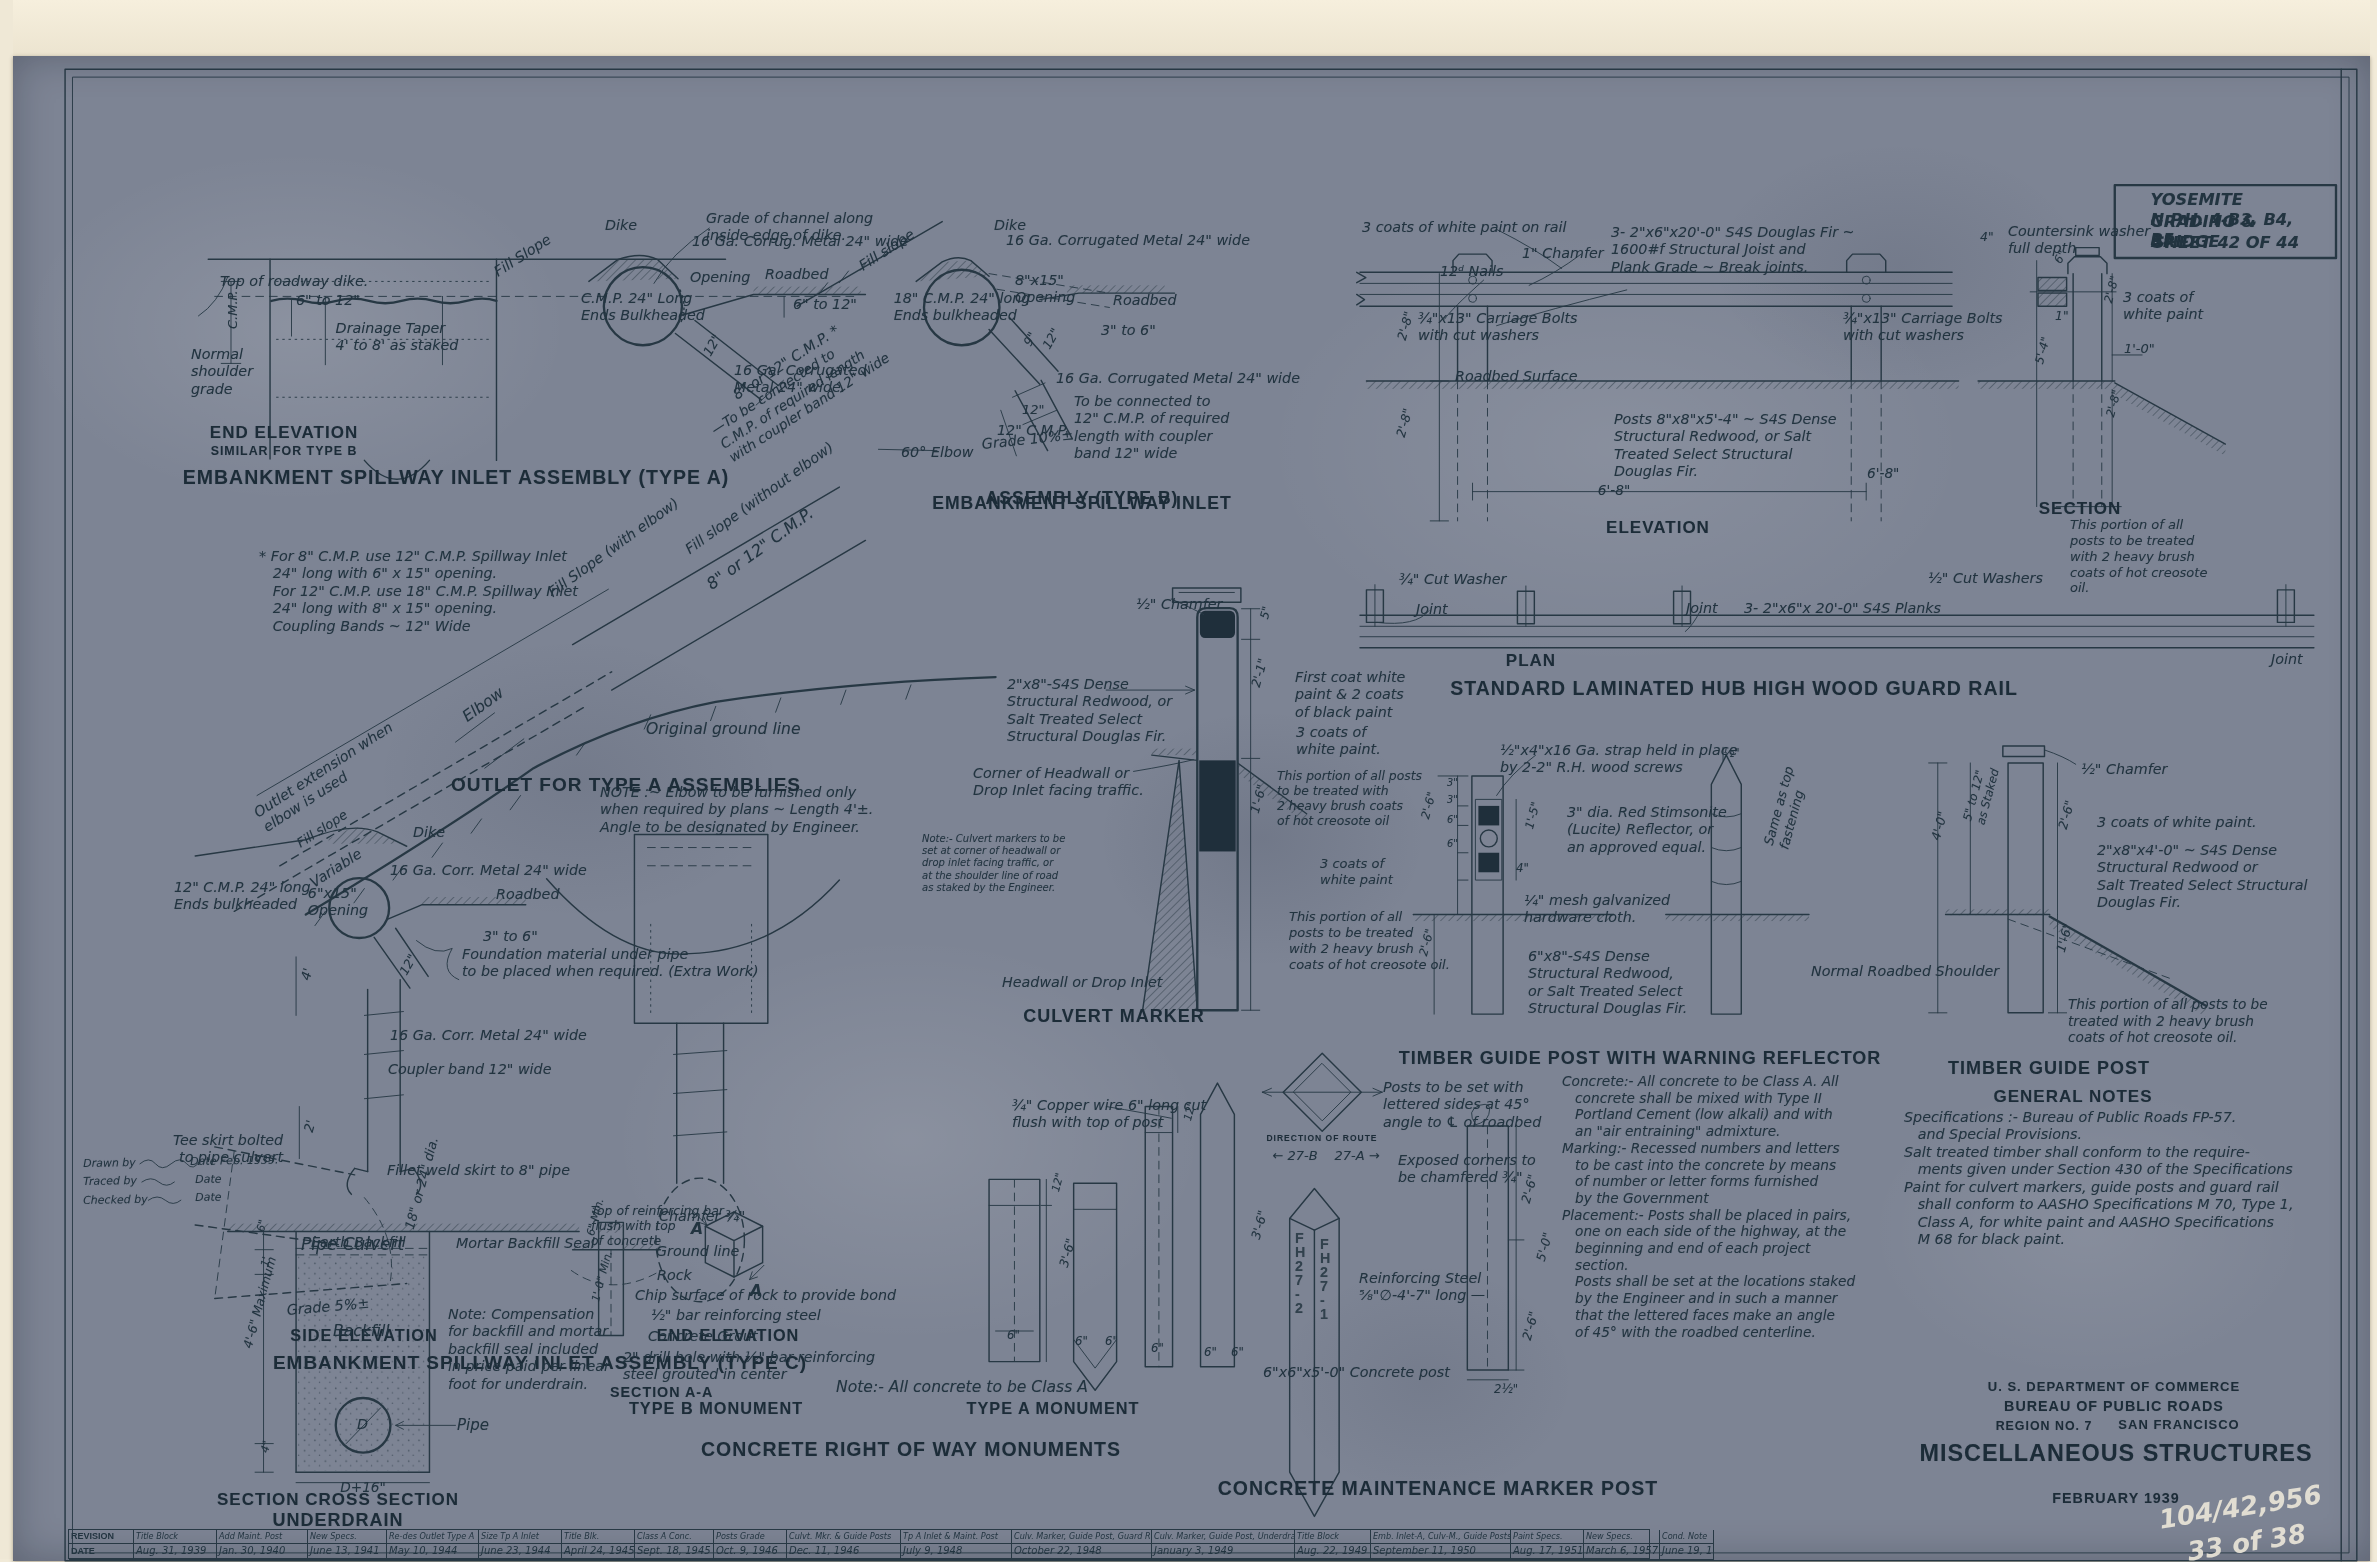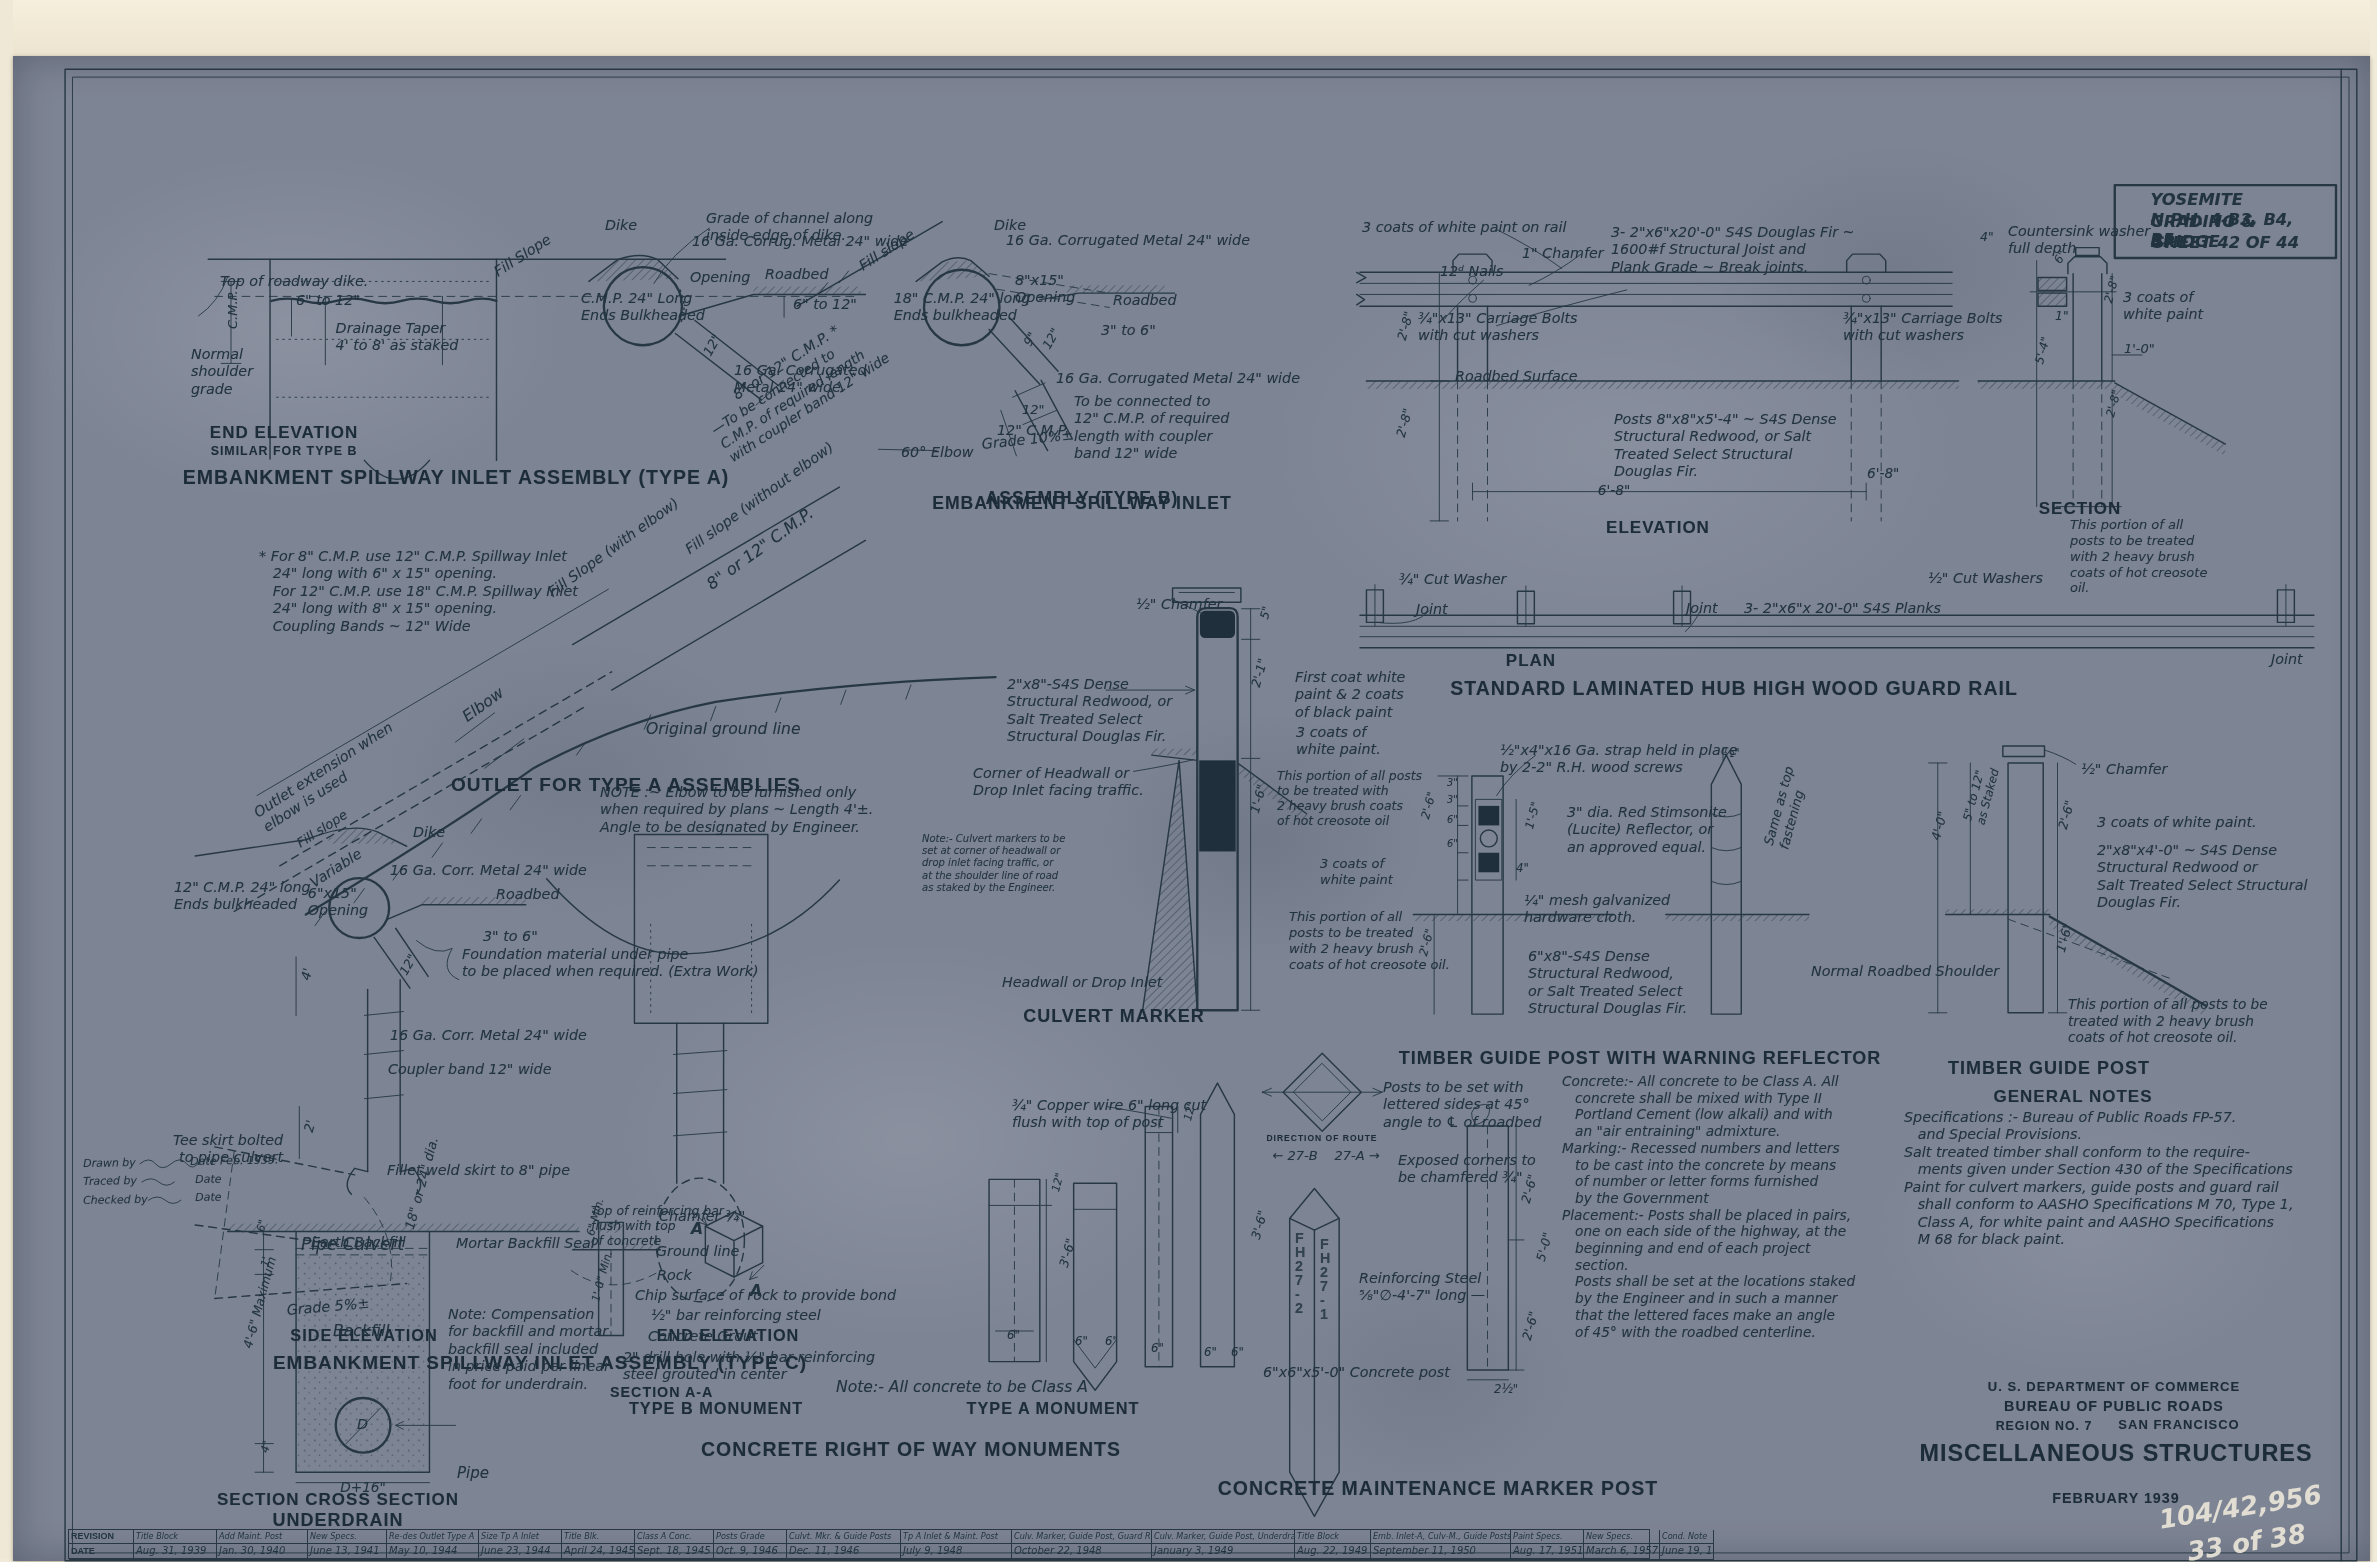--- a/index.html
+++ b/index.html
@@ -535,21 +535,21 @@
     <span class="lbl" style="left: 258px; top: 1265px; font-size: 11px; transform: rotate(-75deg);">1'</span>
     <span class="lbl" style="left: 240px; top: 1346px; font-size: 12.4px; transform: rotate(-75deg);">4'-6" Maximum</span>
     <span class="lbl" style="left: 311px; top: 1234px; font-size: 14.3px;">Earth Backfill</span>
     <span class="lbl" style="left: 456px; top: 1235px; font-size: 14.3px;">Mortar Backfill Seal</span>
     <span class="lbl" style="left: 333px; top: 1322px; font-size: 15.6px;">Backfill</span>
     <span class="lbl" style="left: 448px; top: 1306px; font-size: 14.3px;">Note: Compensation
 for backfill and mortar
 backfill seal included
 in price paid per linear
 foot for underdrain.</span>
-    <span class="lbl" style="left: 457px; top: 1416px; font-size: 15px; margin-top: 48px;">Pipe</span>
+    <span class="lbl" style="left: 457px; top: 1416px; font-size: 15px;">Pipe</span>
     <span class="lbl" style="left: 357px; top: 1416px; font-size: 14.3px;">D</span>
     <span class="lbl" style="left: 258px; top: 1451px; font-size: 11px; transform: rotate(-75deg);">4"</span>
     <span class="lbl" style="left: 363px; top: 1479px; font-size: 13.7px; transform: translateX(-50%); transform-origin: center top;">D+16"</span>
     <span class="lbl cap" style="left: 338px; top: 1490px; font-size: 17px; transform: translateX(-50%); transform-origin: center top;">SECTION CROSS SECTION</span>
     <span class="lbl cap" style="left: 338px; top: 1510px; font-size: 18px; transform: translateX(-50%); transform-origin: center top;">UNDERDRAIN</span>
     <span class="lbl" style="left: 591px; top: 1203px; font-size: 12.4px;">Top of reinforcing bar
 flush with top
 of concrete</span>
     <span class="lbl" style="left: 659px; top: 1208px; font-size: 14.3px;">Chamfer ¾"</span>
     <span class="lbl" style="left: 584px; top: 1234px; font-size: 11px; transform: rotate(-75deg);">6" Min.</span>

